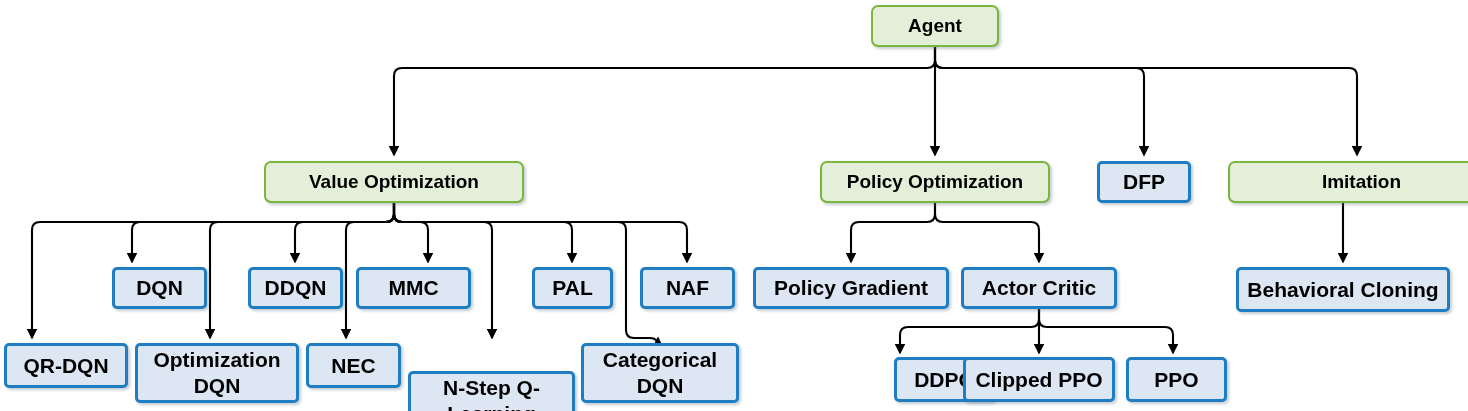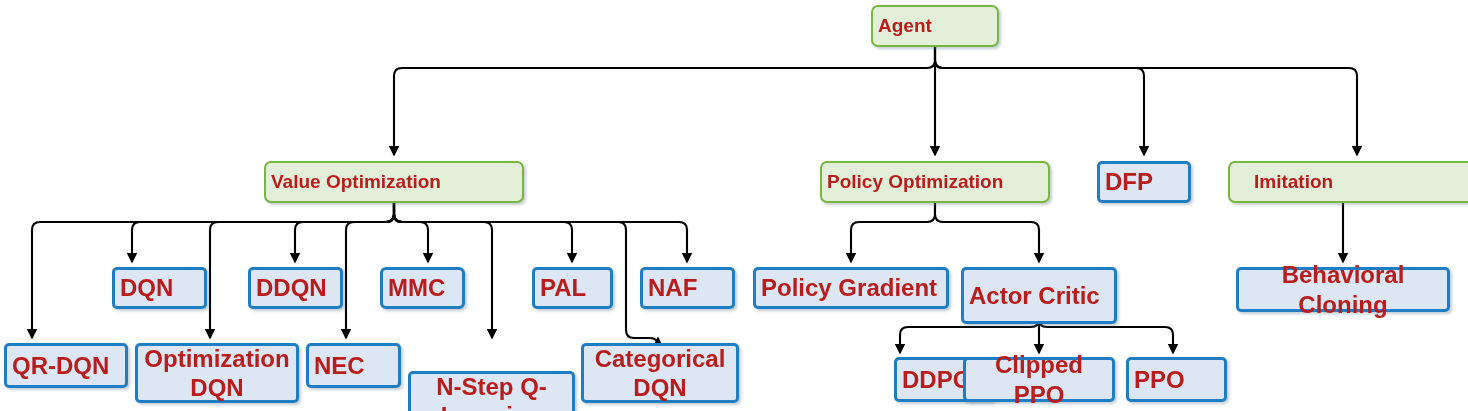--- a/index.html
+++ b/index.html
@@ -22,38 +22,39 @@
     top: 0;
     width: 1468px;
     height: 411px;
     pointer-events: none;
   }
   .node {
     position: absolute;
     box-sizing: border-box;
     display: flex;
     align-items: center;
+    justify-content: center;
     text-align: center;
-    color: #b91c1c;
+    color: #000000;
     font-weight: bold;
     line-height: 1.22;
     z-index: 5;
     box-shadow: 2px 2px 3px rgba(100,120,140,0.38);
   }
   .node.green {
     background: #E3EFD9;
     border: 2px solid #79B63E;
     border-radius: 7px;
     font-size: 19px;
   }
   .node.blue {
     background: #DCE7F3;
     border: 3px solid #1F7DC4;
     border-radius: 5px;
-    font-size: 24px;
+    font-size: 21px;
   }
   .node .lbl {
     display: block;
     padding: 0 5px;
   }
 </style>
 </head>
 <body>
 
 <div id="diagram">
@@ -114,21 +115,21 @@
   </div>
 
   <div class="node blue" style="left:85px; top:267px; width:95px; height:42px;margin-left:27px;">
     <span class="lbl">DQN</span>
   </div>
 
   <div class="node blue" style="left:248px; top:267px; width:95px; height:42px;">
     <span class="lbl">DDQN</span>
   </div>
 
-  <div class="node blue" style="left:380px; top:267px; width:85px; height:42px;border-radius:6px;">
+  <div class="node blue" style="left:356px; top:267px; width:115px; height:42px;">
     <span class="lbl">MMC</span>
   </div>
 
   <div class="node blue" style="left:532px; top:267px; width:81px; height:42px;">
     <span class="lbl">PAL</span>
   </div>
 
   <div class="node blue" style="left:640px; top:267px; width:95px; height:42px;">
     <span class="lbl">NAF</span>
   </div>
@@ -150,21 +151,21 @@
   </div>
 
   <div class="node blue" style="left:581px; top:343px; width:158px; height:60px;">
     <span class="lbl">Categorical DQN</span>
   </div>
 
   <div class="node blue" style="left:753px; top:267px; width:196px; height:42px;">
     <span class="lbl">Policy Gradient</span>
   </div>
 
-  <div class="node blue" style="left:961px; top:267px; width:156px; height:57px;">
+  <div class="node blue" style="left:961px; top:267px; width:156px; height:42px;">
     <span class="lbl">Actor Critic</span>
   </div>
 
   <div class="node blue" style="left:850px; top:357px; width:101px; height:45px;margin-left:44px;">
     <span class="lbl">DDPG</span>
   </div>
 
   <div class="node blue" style="left:963px; top:357px; width:152px; height:45px;">
     <span class="lbl">Clipped PPO</span>
   </div>

